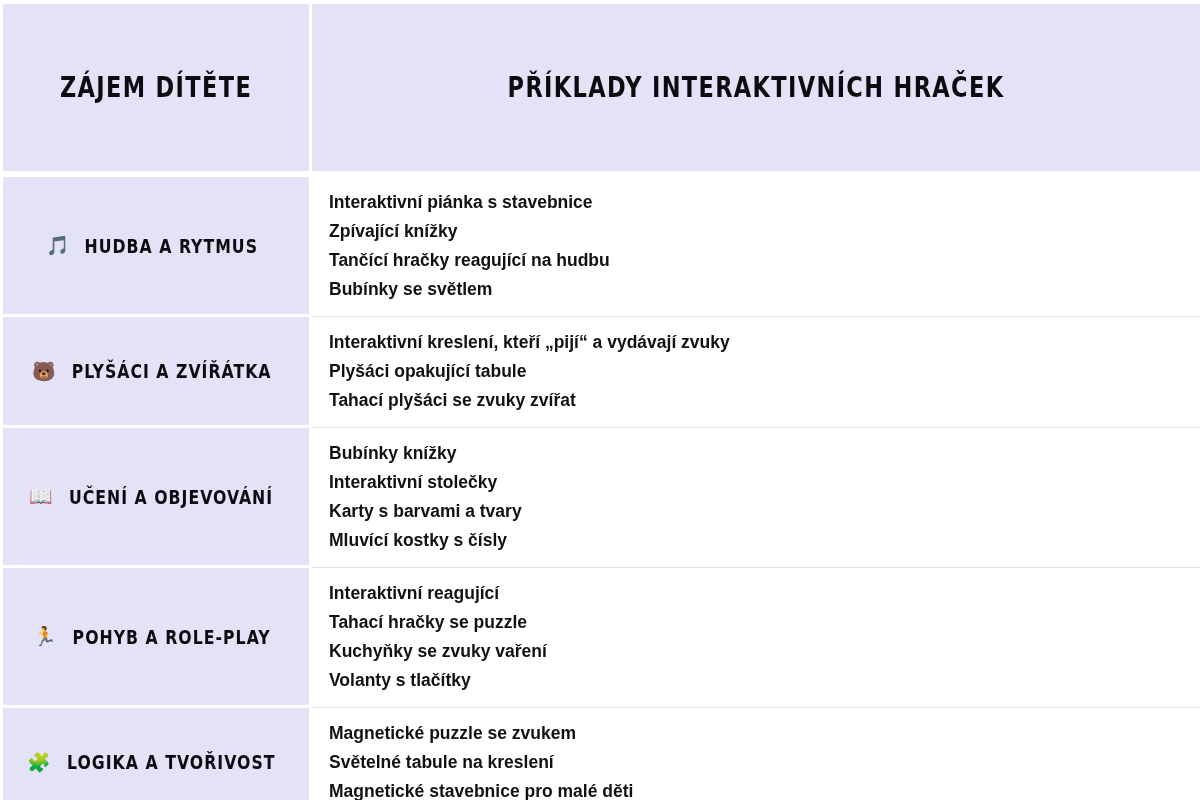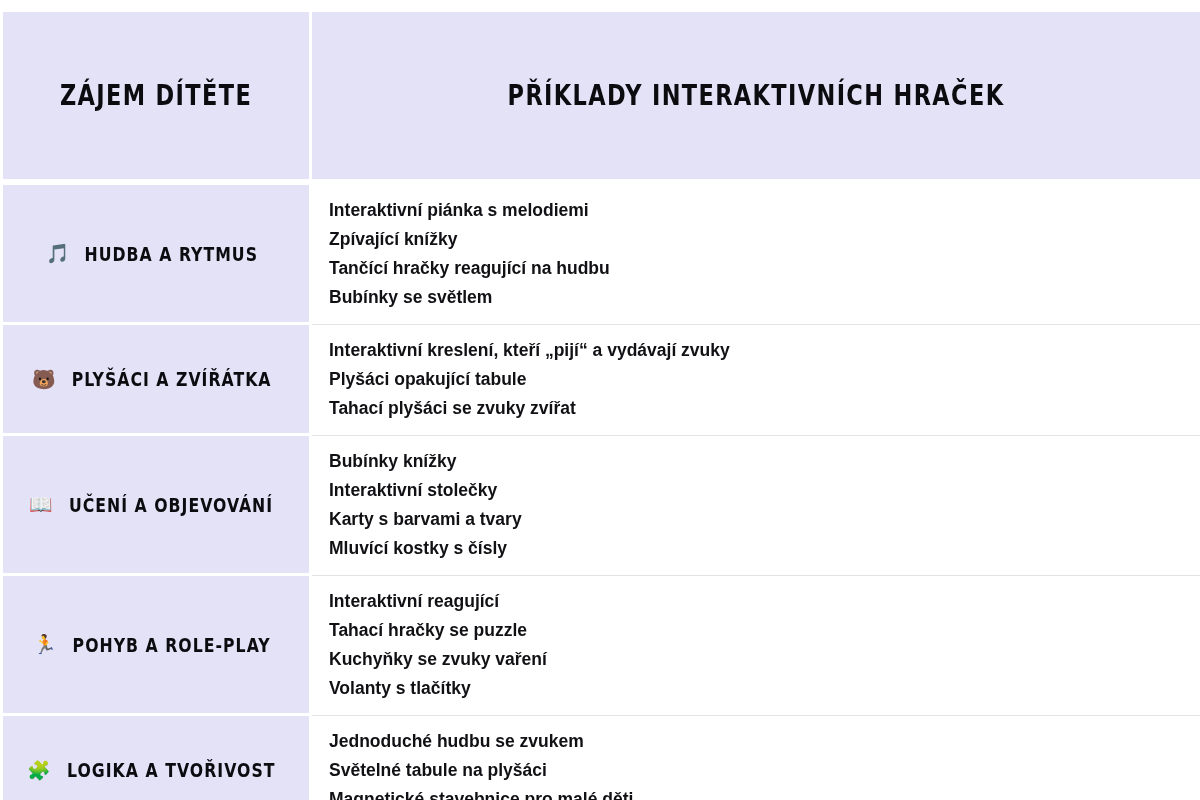--- a/index.html
+++ b/index.html
@@ -12,21 +12,21 @@
     height: 800px;
     overflow: hidden;
     font-family: "Liberation Sans", "DejaVu Sans", sans-serif;
     -webkit-font-smoothing: antialiased;
   }
 
   .table-wrap {
     width: 972px;
     height: 800px;
     box-sizing: border-box;
-    padding: 12px 0 0 3px;
+    padding: 4px 0 0 3px;
     background: #ffffff;
   }
 
   table.toy-table {
     width: 1197px;
     border-collapse: separate;
     border-spacing: 0;
     table-layout: fixed;
   }
 
@@ -161,21 +161,21 @@
     <tbody id="rows-body">
         <tr>
           <td class="cell-interest">
             <div class="interest-inner">
               <span class="interest-emoji">🎵</span>
               <span class="interest-label">HUDBA A RYTMUS</span>
             </div>
           </td>
           <td class="cell-examples">
             <ul class="example-list">
-              <li>Interaktivní piánka s melodiemi</li>
+              <li>Interaktivní piánka s stavebnice</li>
               <li>Zpívající knížky</li>
               <li>Tančící hračky reagující na hudbu</li>
               <li>Bubínky se světlem</li>
             </ul>
           </td>
         </tr>
         <tr>
           <td class="cell-interest">
             <div class="interest-inner">
               <span class="interest-emoji">🐻</span>
@@ -224,21 +224,21 @@
         </tr>
         <tr>
           <td class="cell-interest">
             <div class="interest-inner">
               <span class="interest-emoji">🧩</span>
               <span class="interest-label">LOGIKA A TVOŘIVOST</span>
             </div>
           </td>
           <td class="cell-examples">
             <ul class="example-list">
-              <li>Jednoduché hudbu se zvukem</li>
-              <li>Světelné tabule na plyšáci</li>
+              <li>Magnetické puzzle se zvukem</li>
+              <li>Světelné tabule na kreslení</li>
               <li>Magnetické stavebnice pro malé děti</li>
             </ul>
           </td>
         </tr>
       </tbody>
   </table>
 </div>
 
 </body></html>

